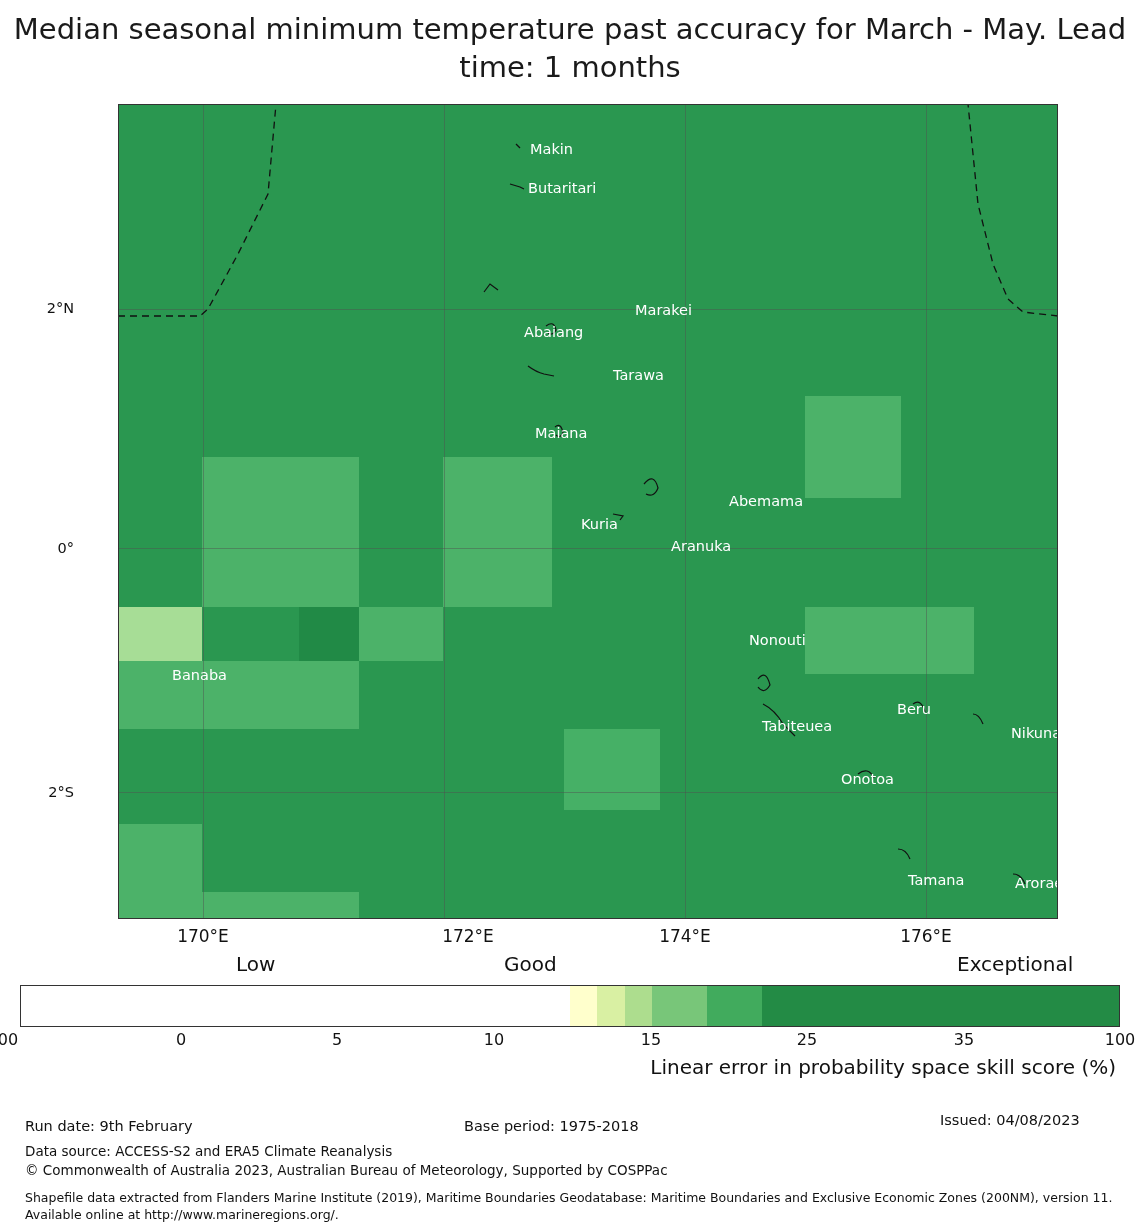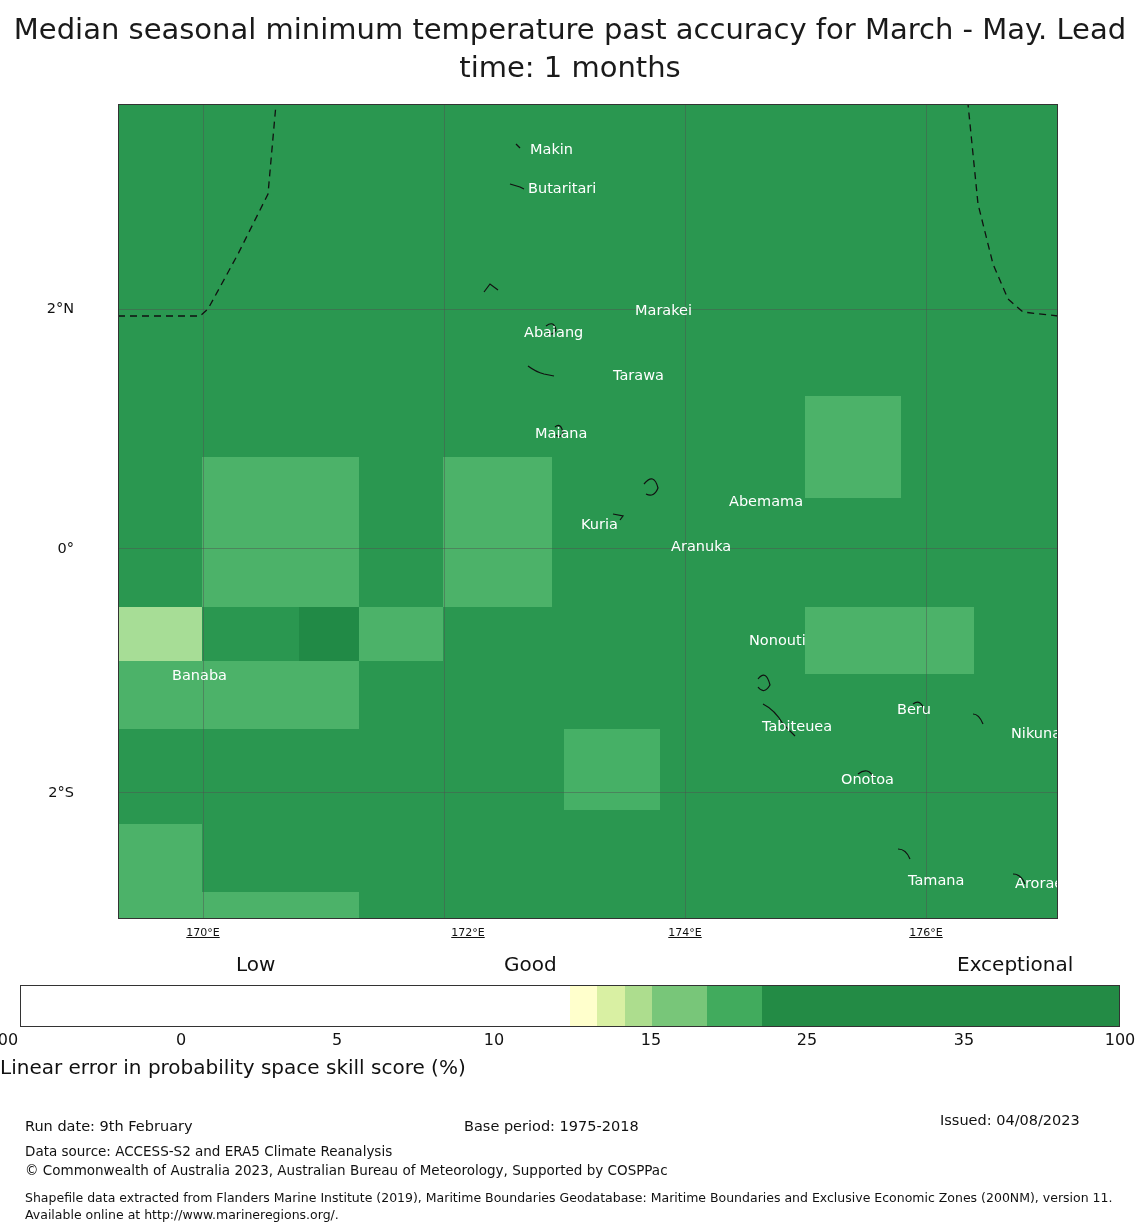--- a/index.html
+++ b/index.html
@@ -24,33 +24,33 @@
     position:absolute;left:118px;top:104px;width:940px;height:815px;
     border:1px solid #333;box-sizing:border-box;pointer-events:none;
   }
   .place{
     position:absolute;font-size:14.5px;color:#ffffff;white-space:nowrap;
   }
   .ytick{
     position:absolute;right:1066px;font-size:14.5px;color:#111;text-align:right;
   }
   .xtick{
-    position:absolute;font-size:11px;color:#111;text-align:center;width:120px;text-decoration:underline;
+    position:absolute;font-size:17px;color:#111;text-align:center;width:120px;
   }
   .catlabel{position:absolute;font-size:20px;color:#111;}
   #cbar{
     position:absolute;left:20px;top:985px;width:1100px;height:42px;
     border:1px solid #333;box-sizing:border-box;display:flex;
   }
   #cbar > div{flex:1 1 auto;height:100%;}
   .cbtick{
     position:absolute;top:1030px;font-size:16px;color:#111;text-align:center;width:90px;
   }
   #cbtitle{
-    position:absolute;left:0;top:1055px;width:1116px;text-align:left;font-size:20px;color:#111;
+    position:absolute;left:0;top:1055px;width:1116px;text-align:right;font-size:20px;color:#111;
   }
   .foot{position:absolute;font-size:14.5px;color:#111;}
   .foot-small{position:absolute;font-size:12.5px;color:#111;line-height:17px;}
   svg{position:absolute;left:0;top:0;overflow:visible;}
 </style>
 </head>
 <body>
 
 <div id="title">Median seasonal minimum temperature past accuracy for March - May. Lead time: 1 months</div>
 

